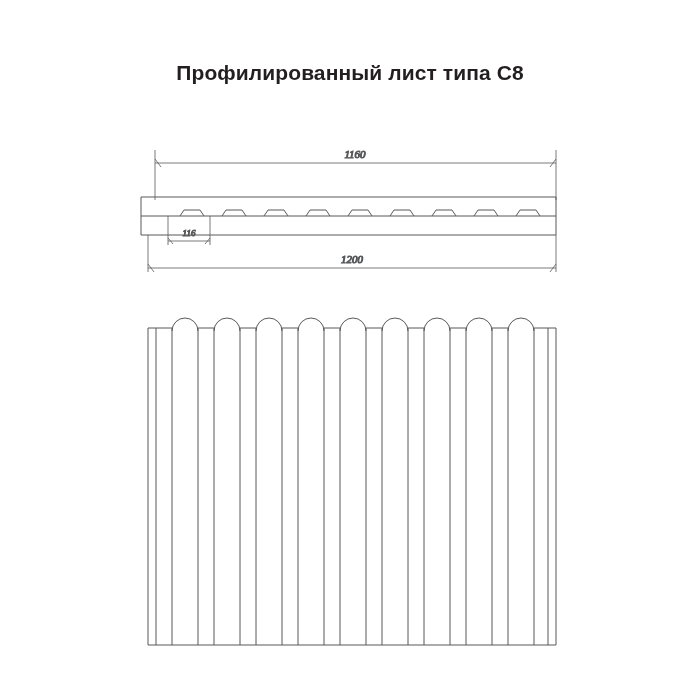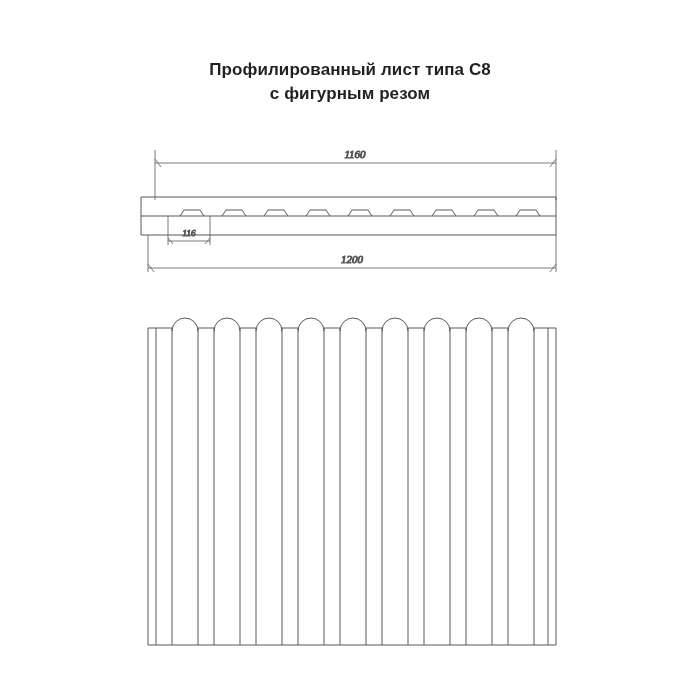--- a/index.html
+++ b/index.html
@@ -22,21 +22,21 @@
   }
   .title-block {
     position: absolute;
     top: 58px;
     left: 0;
     width: 700px;
     text-align: center;
     line-height: 1.42;
   }
   .title-line {
-    font-size: 17px;
+    font-size: 21px;
     font-weight: bold;
     letter-spacing: 0.1px;
     color: #231f20;
   }
   .drawing {
     position: absolute;
     top: 0;
     left: 0;
   }
   svg text {
@@ -52,21 +52,20 @@
     font-style: italic;
   }
 </style>
 </head>
 <body>
 
 <div class="page">
 
   <div class="title-block">
     <div class="title-line">Профилированный лист типа С8</div>
-    <div class="title-line">с фигурным резом</div>
   </div>
 
   <svg class="drawing" width="700" height="700" viewBox="0 0 700 700">
 
     <g stroke="#58595b" fill="none" stroke-width="1">
 
       <g stroke-width="0.8">
 
         <line x1="155" y1="150" x2="155" y2="200"></line>
         <line x1="556" y1="150" x2="556" y2="200"></line>

